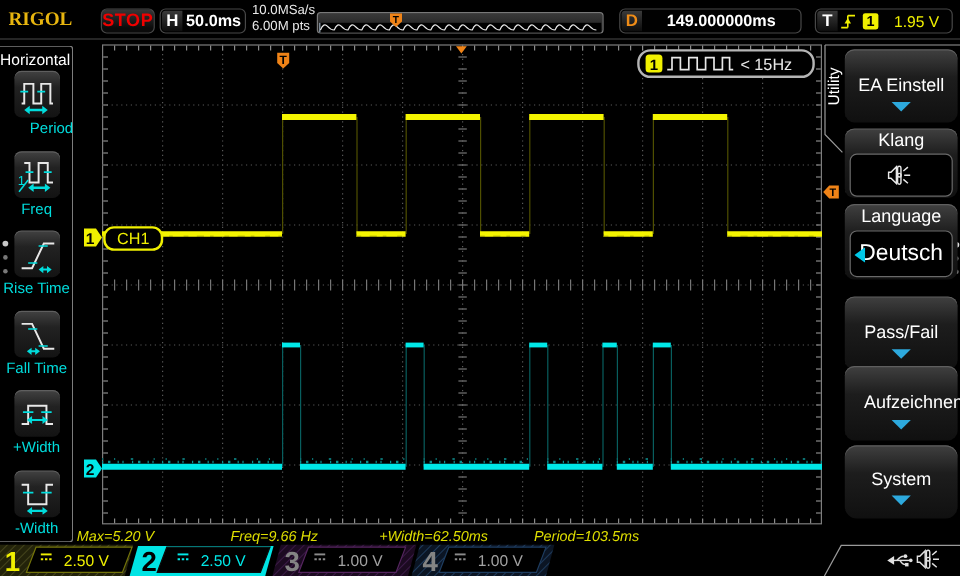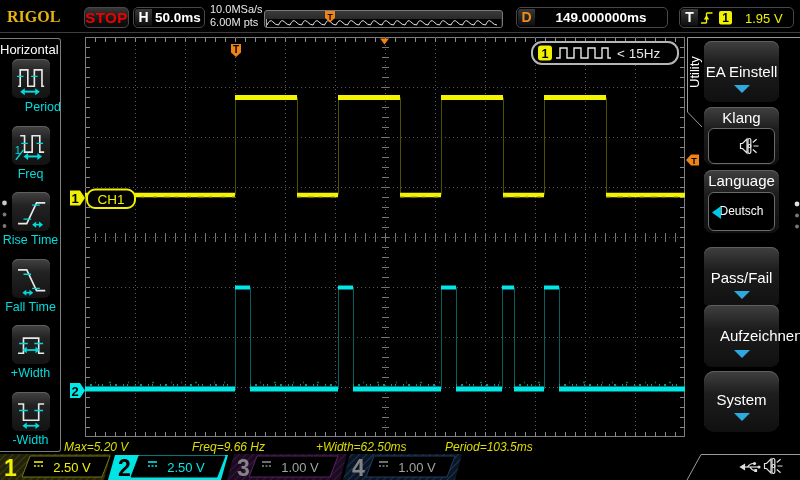--- a/index.html
+++ b/index.html
@@ -19,21 +19,21 @@
 #dbox { left:516px; width:152px; }
 #tbx { left:679px; width:115px; }
 #sep { left:0; top:32px; width:800px; height:1px; background:#3e3e3e; }
 
 #lmenu { left:0; top:38px; width:61px; height:414px; border:1px solid #7d7d7d; border-left:none; border-radius:0 3px 3px 0; }
 #lmenu .title { position:absolute; left:0; top:3px; width:100%; text-align:left; color:#fff; font-size:13px; }
 .lbtn { position:absolute; left:12px; width:38px; height:39px; border-radius:6px; background:linear-gradient(180deg,#424242,#222 35%,#131313); box-shadow:inset 0 1px 0 #5f5f5f; }
 .llab { position:absolute; left:0; width:61px; text-align:center; color:#00dcdc; font-size:12.5px; }
 
 #utility { left:686px; top:49px; width:18px; height:60px; color:#fff; font-size:13px; transform:rotate(-90deg); transform-origin:center; text-align:center; line-height:60px; }
-.rbtn { position:absolute; left:704px; width:75px; border-radius:8px; background:linear-gradient(180deg,#404040,#1d1d1d 38%,#101010); box-shadow:inset 0 1px 0 #5f5f5f; color:#fff; font-size:15px; text-align:center; }
+.rbtn { position:absolute; left:704px; width:94px; border-radius:8px; background:linear-gradient(180deg,#404040,#1d1d1d 38%,#101010); box-shadow:inset 0 1px 0 #5f5f5f; color:#fff; font-size:15px; text-align:center; }
 .tri { position:absolute; left:50%; margin-left:-8px; width:0; height:0; border-left:8px solid transparent; border-right:8px solid transparent; border-top:8px solid #2da9dd; }
 .ribox { position:absolute; left:4px; right:4px; background:#000; border:1px solid #6a6a6a; border-radius:6px; }
 
 .meas { position:absolute; top:440px; color:#dede00; font-size:12px;font-style:italic; }
 </style>
 </head>
 <body>
 
 <div class="abs" id="logo">RIGOL</div>
 <div class="tbox" id="stopbtn">STOP</div>
@@ -594,21 +594,21 @@
        <path d="M0.5,5.5 h2 L7,1 V15 L2.5,10.5 h-2 Z"></path>
        <rect x="8" y="0.5" width="2.8" height="15" rx="1.4"></rect>
        <circle cx="9.4" cy="8" r="1.5"></circle>
        <path d="M13.5,8 h5 M12.8,4.5 l3.8,-3.2 M12.8,11.5 l3.8,3.2"></path>
      </g>
    </svg>
   </div>
 </div>
 <div class="rbtn" style="top:170px; height:63px;">
     <div style="margin-top:2px;">Language</div>
-  <div class="ribox" style="top:22px; height:39px; line-height:37px; font-size:12px; color:#fff;">
+  <div class="ribox" style="top:22px; height:39px; line-height:37px; font-size:19px; color:#fff;">
     <svg width="9" height="13" style="position:absolute; left:3px; top:13px;">
         <polygon points="9,0 9,13 0,6.5" fill="#00c8e8"></polygon>
       </svg>Deutsch
   </div>
 </div>
 <div class="rbtn" style="top:247px; height:61px;">
     <div style="margin-top:22px;">Pass/Fail</div>
     <div class="tri" style="top:44px;"></div>
   </div>
 <div class="rbtn" style="top:305px; height:62px;">

